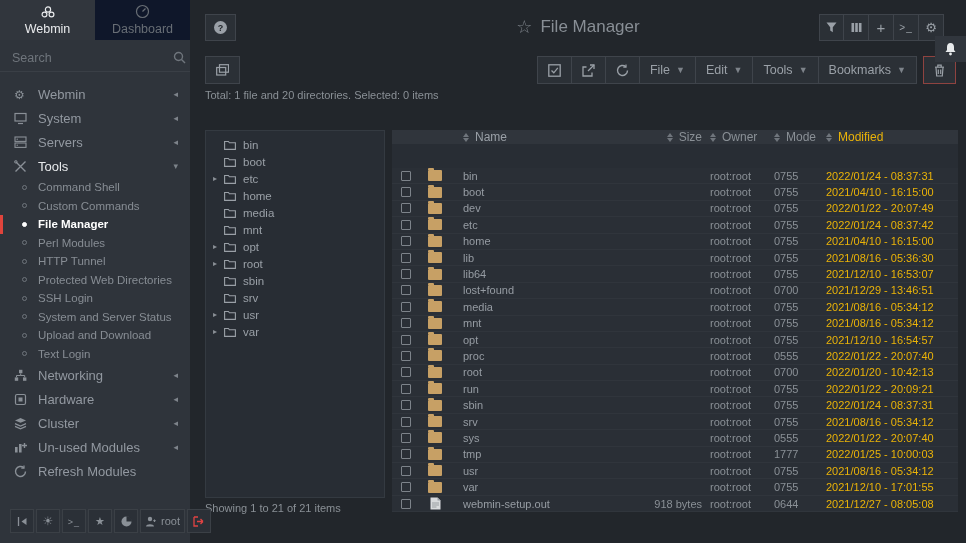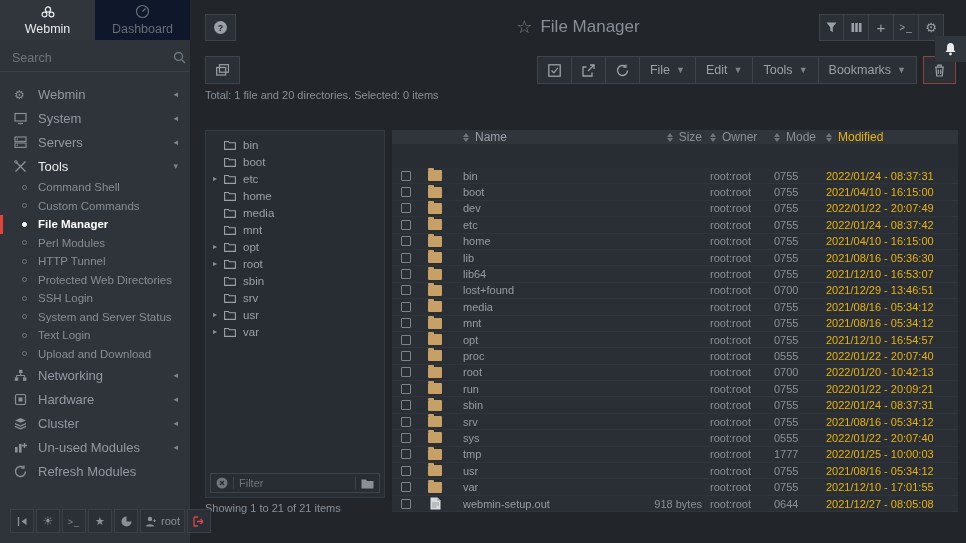--- a/index.html
+++ b/index.html
@@ -193,25 +193,25 @@
       <div class="sub-item">
         <span class="bullet"></span>
         <span>SSH Login</span>
       </div>
       <div class="sub-item">
         <span class="bullet"></span>
         <span>System and Server Status</span>
       </div>
       <div class="sub-item">
         <span class="bullet"></span>
+        <span>Upload and Download</span>
+      </div>
+      <div class="sub-item">
+        <span class="bullet"></span>
         <span>Text Login</span>
-      </div>
-      <div class="sub-item">
-        <span class="bullet"></span>
-        <span>Upload and Download</span>
       </div>
       <div class="nav-item">
         <span class="ic">
           <svg width="13" height="13" viewBox="0 0 13 13">
             <rect x="5" y="0.8" width="3.4" height="3.4" fill="currentColor"></rect>
             <rect x="0.8" y="8.4" width="3.4" height="3.4" fill="currentColor"></rect>
             <rect x="9" y="8.4" width="3.4" height="3.4" fill="currentColor"></rect>
             <path d="M6.7 4.4 V6.5 M6.7 6.5 H2.5 V8.2 M6.7 6.5 H10.7 V8.2" stroke="currentColor" stroke-width="1" fill="none"></path>
           </svg>
         </span>
@@ -522,36 +522,20 @@
           <div class="tree-item">
             <span class="tcaret">▸</span>
             <span class="tfold">
               <svg width="12" height="10" viewBox="0 0 12 10" fill="none" stroke="currentColor" stroke-width="1.1">
                 <path d="M0.6 1.5 H4.4 L5.4 2.8 H11.4 V9.4 H0.6 Z"></path>
               </svg>
             </span>
             <span class="tname">var</span>
           </div>
         </div>
-      <div class="filter-bar">
-        <span>
-          <svg width="12" height="12" viewBox="0 0 12 12">
-              <circle cx="6" cy="6" r="5.5" fill="#6f757c"></circle>
-              <path d="M4 4 L8 8 M8 4 L4 8" stroke="#282d34" stroke-width="1.4"></path>
-            </svg>
-        </span>
-        <span class="fdiv"></span>
-        <input type="text" placeholder="Filter" style="">
-        <span class="fdiv"></span>
-        <span>
-          <svg width="13" height="11" viewBox="0 0 13 11">
-              <path d="M0.5 1.5 H5 L6 3 H12.5 V10.5 H0.5 Z" fill="#8a9096"></path>
-            </svg>
-        </span>
-      </div>
     </div>
 
     <div class="table-panel">
       <div class="thead" id="thead">
           <span class="c-check"></span>
           <span class="c-icon"></span>
           <span class="c-name hlbl">
             <span class="sort">
               <i class="up"></i>
               <i class="dn"></i>

